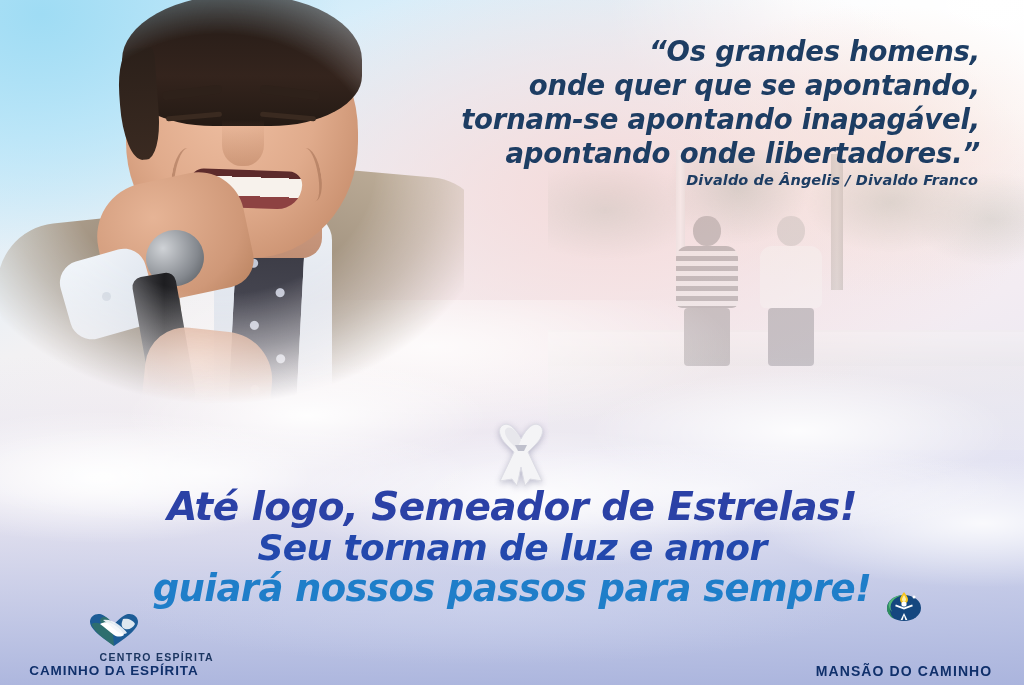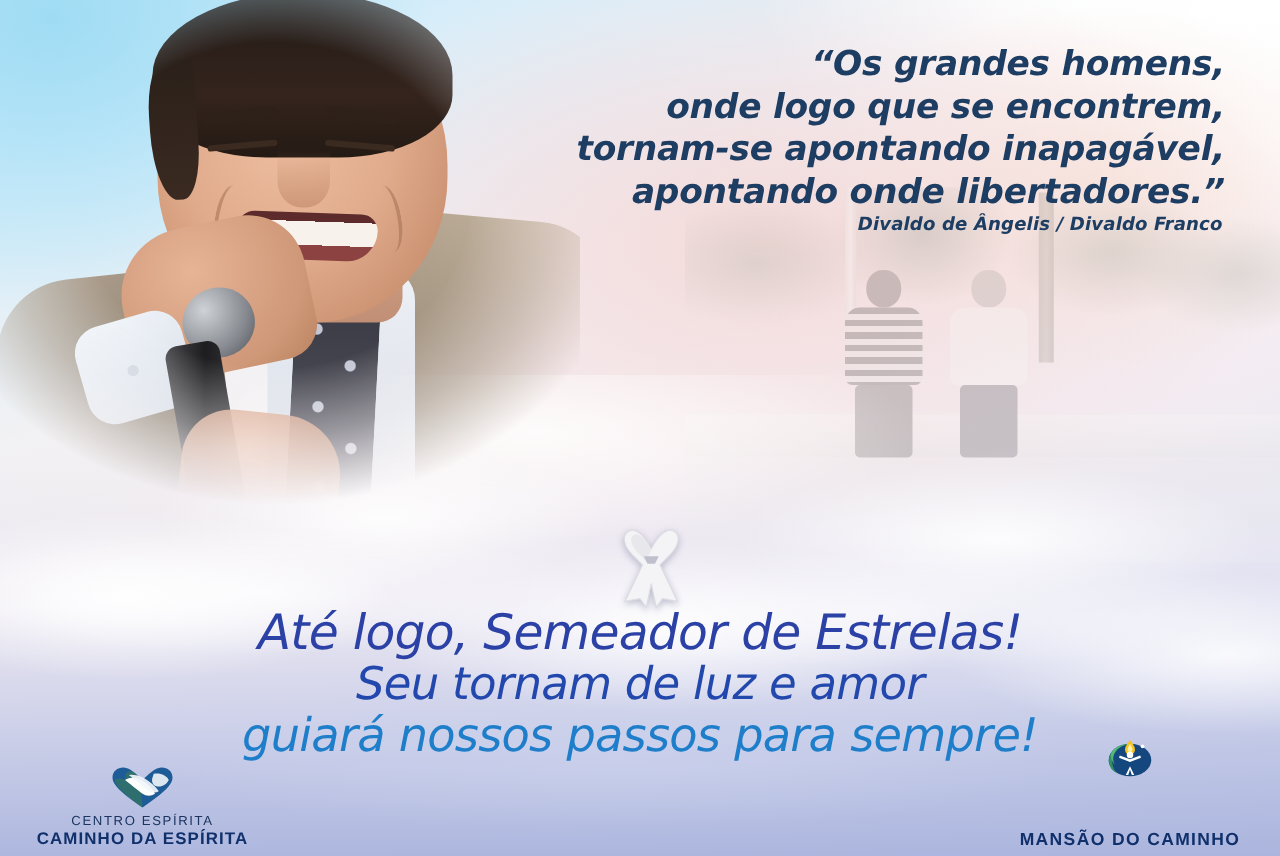--- a/index.html
+++ b/index.html
@@ -227,35 +227,35 @@
   }
 
   
   .ribbon{position:absolute;left:484px;top:409px;width:74px;height:78px;}
   .ribbon svg{display:block;filter:drop-shadow(0 2px 3px rgba(120,120,150,.45));}
 
   
   .headline{
     position:absolute;left:0;top:486px;width:1024px;text-align:center;
     font-family:"DejaVu Sans", sans-serif;
-    font-weight:normal;font-style:italic;
+    font-weight:bold;font-style:italic;
     letter-spacing:-.6px;
   }
   .headline .h1{display:block;font-size:39px;line-height:42px;color:#2b41a6;}
   .headline .h2{display:block;font-size:36px;line-height:40px;color:#2348ad;}
   .headline .h3{display:block;font-size:37px;line-height:41px;color:#1f7ec9;}
 
   
   .logo{position:absolute;bottom:6px;text-align:center;}
   .logo-left{left:14px;width:200px;}
   .logo-right{right:10px;width:220px;}
   .logo .mark{height:34px;margin:0 auto 4px;}
   .logo .t1{
-    font-family:"Liberation Sans", sans-serif;font-weight:normal;
-    font-size:10.5px;letter-spacing:1.3px;color:#1b3560;line-height:12px;
+    font-family:"Liberation Sans", sans-serif;font-weight:bold;
+    font-size:10.5px;letter-spacing:1.3px;color:#1b3560;line-height:12px;text-align:right;
   }
   .logo .t2{
     font-family:"Liberation Sans", sans-serif;font-weight:bold;
     font-size:13.5px;letter-spacing:.9px;color:#10306b;line-height:16px;
   }
   .logo-right .t2{font-size:14px;letter-spacing:1.1px;margin-top:41px;}
 </style>
 </head>
 <body>
 
@@ -311,21 +311,21 @@
       <div class="cuff"></div>
       <div class="cuff-btn"></div>
       <div class="mic-head"></div>
       <div class="mic-body"></div>
       <div class="hand2"></div>
     </div>
   </div>
 
   <div class="quote">
     <span class="ln">“Os grandes homens,</span>
-    <span class="ln">onde logo que se encontrem,</span>
+    <span class="ln">onde quer que se apontando,</span>
     <span class="ln">tornam-se apontando inapagável,</span>
     <span class="ln">apontando onde libertadores.”</span>
   </div>
   <div class="attrib">Divaldo de Ângelis / Divaldo Franco</div>
 
   <div class="ribbon">
     <svg width="74" height="78" viewBox="0 0 74 78" aria-hidden="true">
       <path d="M37 30 C31 18 24 13 19 16 C13 19 15 28 22 35 L30 43 L16 72 L28 70 L33 77 L37 58 L41 77 L46 70 L58 72 L44 43 L52 35 C59 28 61 19 55 16 C50 13 43 18 37 30 Z" fill="#f4f4f6" stroke="#dcdce4" stroke-width="1"></path>
       <path d="M37 31 C33 22 27 17 23 19 C19 21 21 28 27 34 L33 40 Z" fill="#e7e7ec"></path>
       <path d="M31 36 L43 36 L40 42 L34 42 Z" fill="#bfc0cc"></path>

